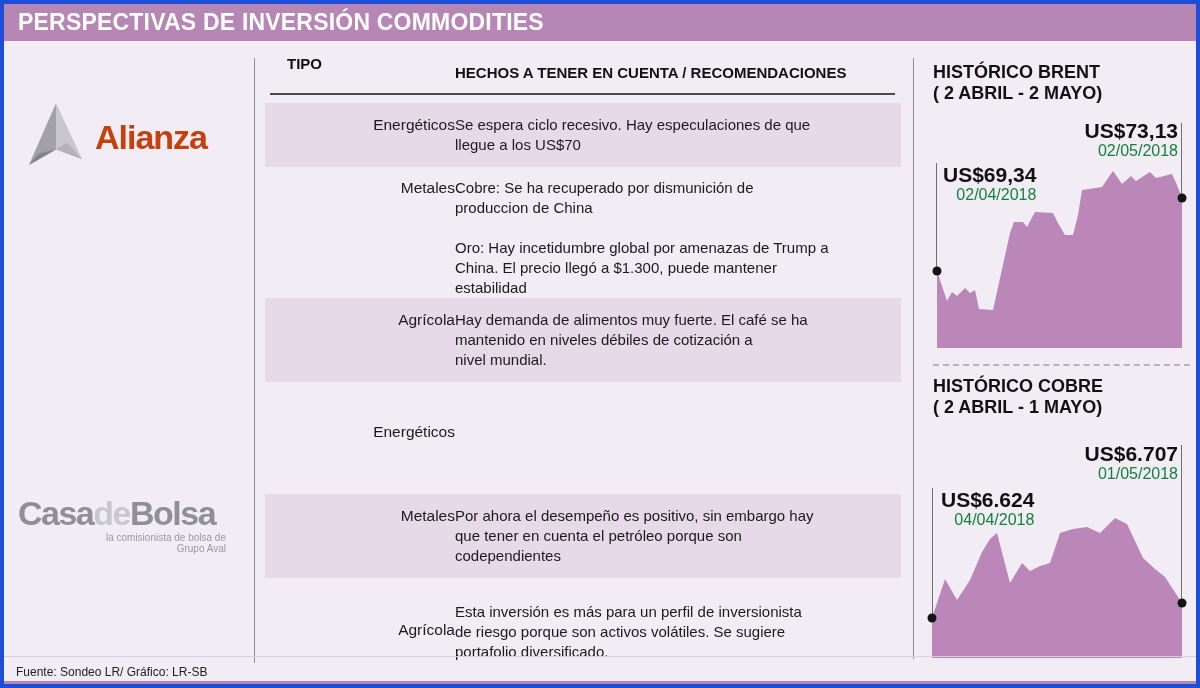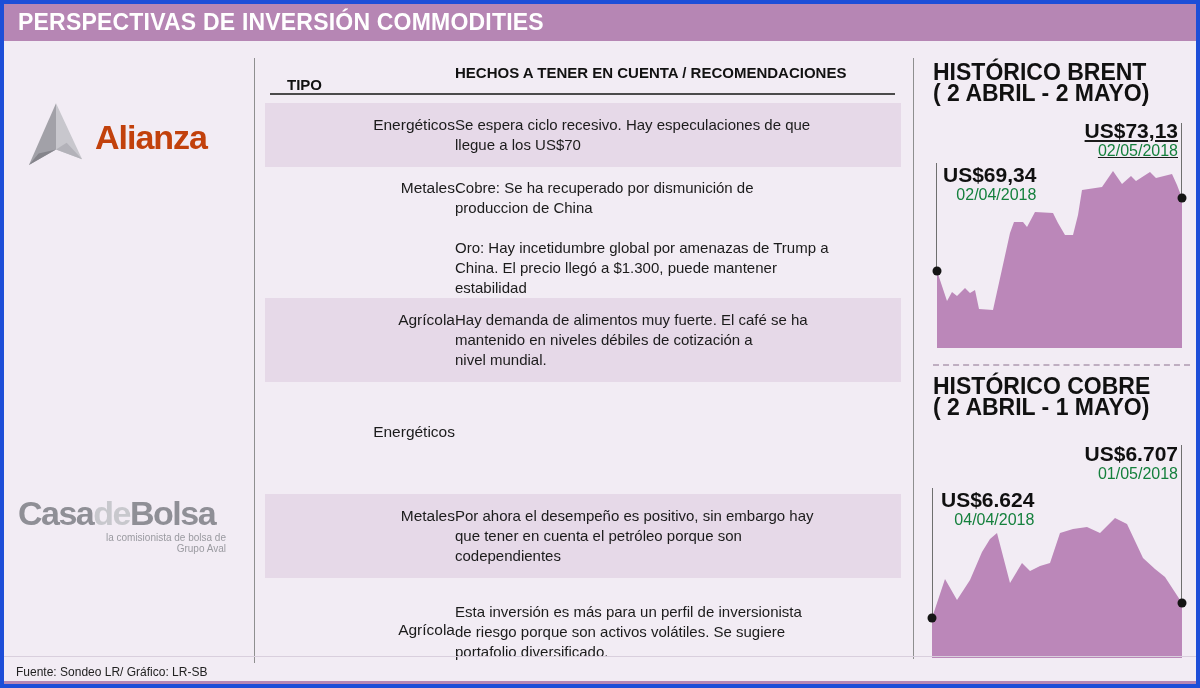--- a/index.html
+++ b/index.html
@@ -24,21 +24,21 @@
   .cdb-text{font-size:34px; font-weight:bold; letter-spacing:-1.5px; color:#8f8f96; white-space:nowrap;}
   .cdb-text .lite{color:#c8c8cd;}
   .cdb-tag{font-size:10px; color:#9a9aa0; text-align:right; width:130px;}
   
   .thead{font-size:15px; font-weight:bold; color:#111;}
   .row{left:261px; width:636px; display:flex; box-sizing:border-box; padding:12px 6px 12px 18px; line-height:20px;}
   .row.shaded{background:#e6d9e8;}
   .row .tipo{width:172px; font-size:15.5px; flex:none;text-align:right;}
   .row .desc{flex:1; font-size:15px; white-space:pre-line;}
   
-  .chart-title{font-size:23px; font-weight:bold; line-height:21px; color:#111;}
+  .chart-title{font-size:18px; font-weight:bold; line-height:21px; color:#111;}
   .pt-value{font-size:21px; font-weight:bold; color:#101010; line-height:22px;}
   .pt-date{font-size:16px; color:#15803d; line-height:18px;text-align:right;}
   .alignr{text-align:right;}
   .ind-line{width:1px; background:#6f6f6f;}
   svg{overflow:visible; display:block;}
 </style>
 </head>
 <body>
 
 <div class="canvas">
@@ -56,21 +56,21 @@
     </svg>
   </div>
   <div class="abs alianza-text" style="left:91px; top:114px;">Alianza</div>
 
   <div class="abs cdb-text" style="left:14px; top:490px;"><span>Casa</span><span class="lite">de</span><span>Bolsa</span></div>
   <div class="abs cdb-tag" style="left:92px; top:528px;">la comisionista de bolsa de Grupo Aval</div>
 
   <div class="abs vline" style="left:250px; top:54px; height:605px;"></div>
   <div class="abs vline" style="left:909px; top:54px; height:601px;"></div>
 
-  <div class="abs thead" style="left:283px; top:72px;">TIPO</div>
+  <div class="abs thead" style="left:283px; top:51px;">TIPO</div>
   <div class="abs thead" style="left:451px; top:60px;">HECHOS A TENER EN CUENTA / RECOMENDACIONES</div>
   <div class="abs hline" style="left:266px; top:89px; width:625px;"></div>
 
   <div class="abs row shaded" style="top:99px; min-height:64px;">
     <div class="tipo">Energéticos</div>
     <div class="desc">Se espera ciclo recesivo. Hay especulaciones de que
 llegue a los US$70</div>
   </div>
   <div class="abs row" style="top:162px;">
     <div class="tipo">Metales</div>
@@ -100,21 +100,21 @@
     <div class="tipo" style="padding-top:18px;">Agrícola</div>
     <div class="desc">Esta inversión es más para un perfil de inversionista
 de riesgo porque son activos volátiles. Se sugiere
 portafolio diversificado.</div>
   </div>
 
   <div class="abs chart-title" style="left:929px; top:58px;">
     <div>HISTÓRICO BRENT</div>
     <div>( 2 ABRIL - 2 MAYO)</div>
   </div>
-  <div class="abs alignr" style="left:1036px; top:116px; width:138px;text-decoration:underline;">
+  <div class="abs alignr" style="left:1036px; top:116px; width:138px;">
     <div class="pt-value">US$73,13</div>
     <div class="pt-date">02/05/2018</div>
   </div>
   <div class="abs" style="left:939px; top:160px;">
     <div class="pt-value">US$69,34</div>
     <div class="pt-date">02/04/2018</div>
   </div>
   <div class="abs ind-line" style="left:932px; top:159px; height:108px;"></div>
   <div class="abs ind-line" style="left:1177px; top:119px; height:75px;"></div>
   <div class="abs" style="left:931px; top:156px;">

